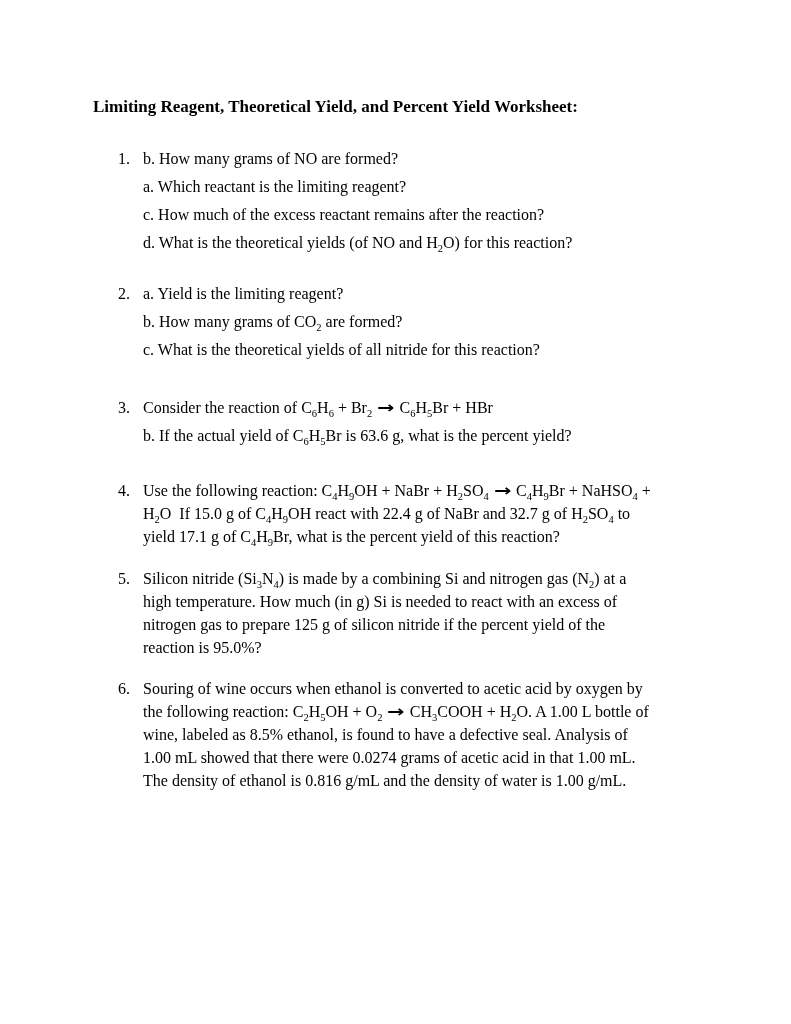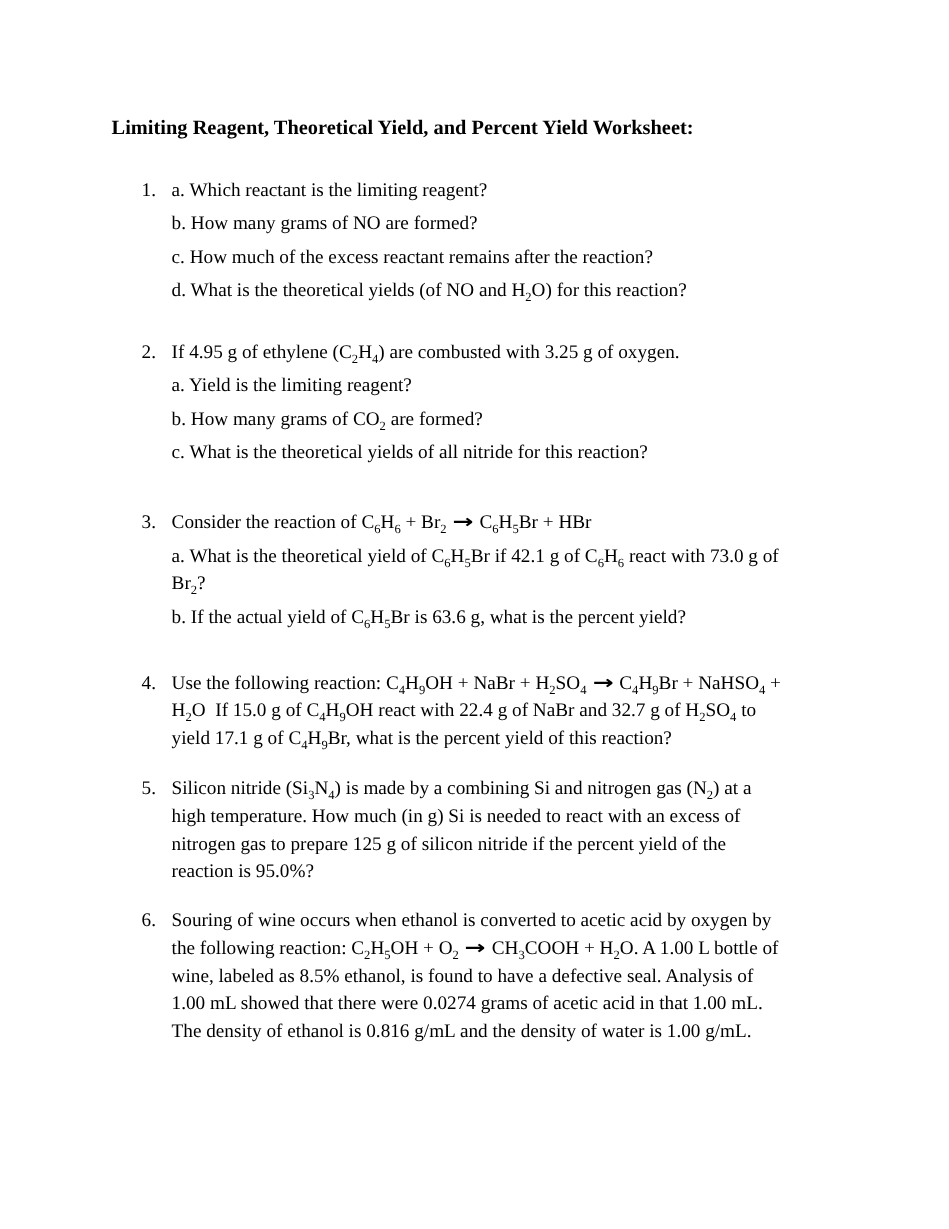--- a/index.html
+++ b/index.html
@@ -64,39 +64,36 @@
 </style>
 </head>
 <body>
 
 <div class="page">
 
   <div class="title">Limiting Reagent, Theoretical Yield, and Percent Yield Worksheet:</div>
 
   <div class="question q1">
     <span class="qnum">1.</span>
+    <div class="sub-question">b. How many grams of NO are formed?</div>
     <div class="sub-question">a. Which reactant is the limiting reagent?</div>
-    <div class="sub-question">b. How many grams of NO are formed?</div>
     <div class="sub-question">c. How much of the excess reactant remains after the reaction?</div>
     <div class="sub-question">d. What is the theoretical yields (of NO and H<sub>2</sub>O) for this reaction?</div>
   </div>
 
   <div class="question q2">
     <span class="qnum">2.</span>
-    <div class="qtext">If 4.95 g of ethylene (C<sub>2</sub>H<sub>4</sub>) are combusted with 3.25 g of oxygen.</div>
     <div class="sub-question">a. Yield is the limiting reagent?</div>
     <div class="sub-question">b. How many grams of CO<sub>2</sub> are formed?</div>
     <div class="sub-question">c. What is the theoretical yields of all nitride for this reaction?</div>
   </div>
 
   <div class="question q3">
     <span class="qnum">3.</span>
     <div class="qtext">Consider the reaction of C<sub>6</sub>H<sub>6</sub> + Br<sub>2</sub> <span class="arrow">→</span> C<sub>6</sub>H<sub>5</sub>Br + HBr</div>
-    <div class="sub-question">a. What is the theoretical yield of C<sub>6</sub>H<sub>5</sub>Br if 42.1 g of C<sub>6</sub>H<sub>6</sub> react with 73.0 g of
-Br<sub>2</sub>?</div>
     <div class="sub-question">b. If the actual yield of C<sub>6</sub>H<sub>5</sub>Br is 63.6 g, what is the percent yield?</div>
   </div>
 
   <div class="question q4">
     <span class="qnum">4.</span>
     <div class="qtext">Use the following reaction: C<sub>4</sub>H<sub>9</sub>OH + NaBr + H<sub>2</sub>SO<sub>4</sub> <span class="arrow">→</span> C<sub>4</sub>H<sub>9</sub>Br + NaHSO<sub>4</sub> +
 H<sub>2</sub>O  If 15.0 g of C<sub>4</sub>H<sub>9</sub>OH react with 22.4 g of NaBr and 32.7 g of H<sub>2</sub>SO<sub>4</sub> to
 yield 17.1 g of C<sub>4</sub>H<sub>9</sub>Br, what is the percent yield of this reaction?</div>
   </div>
 

